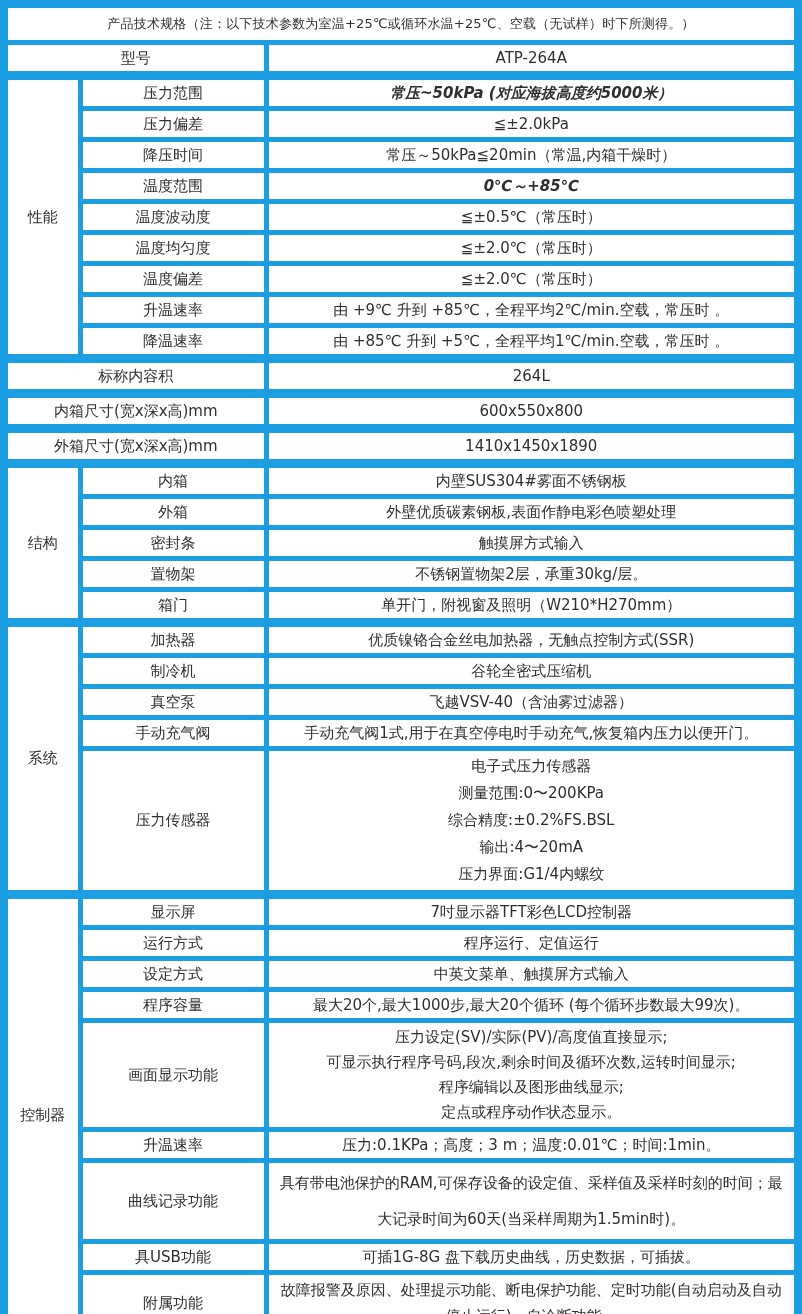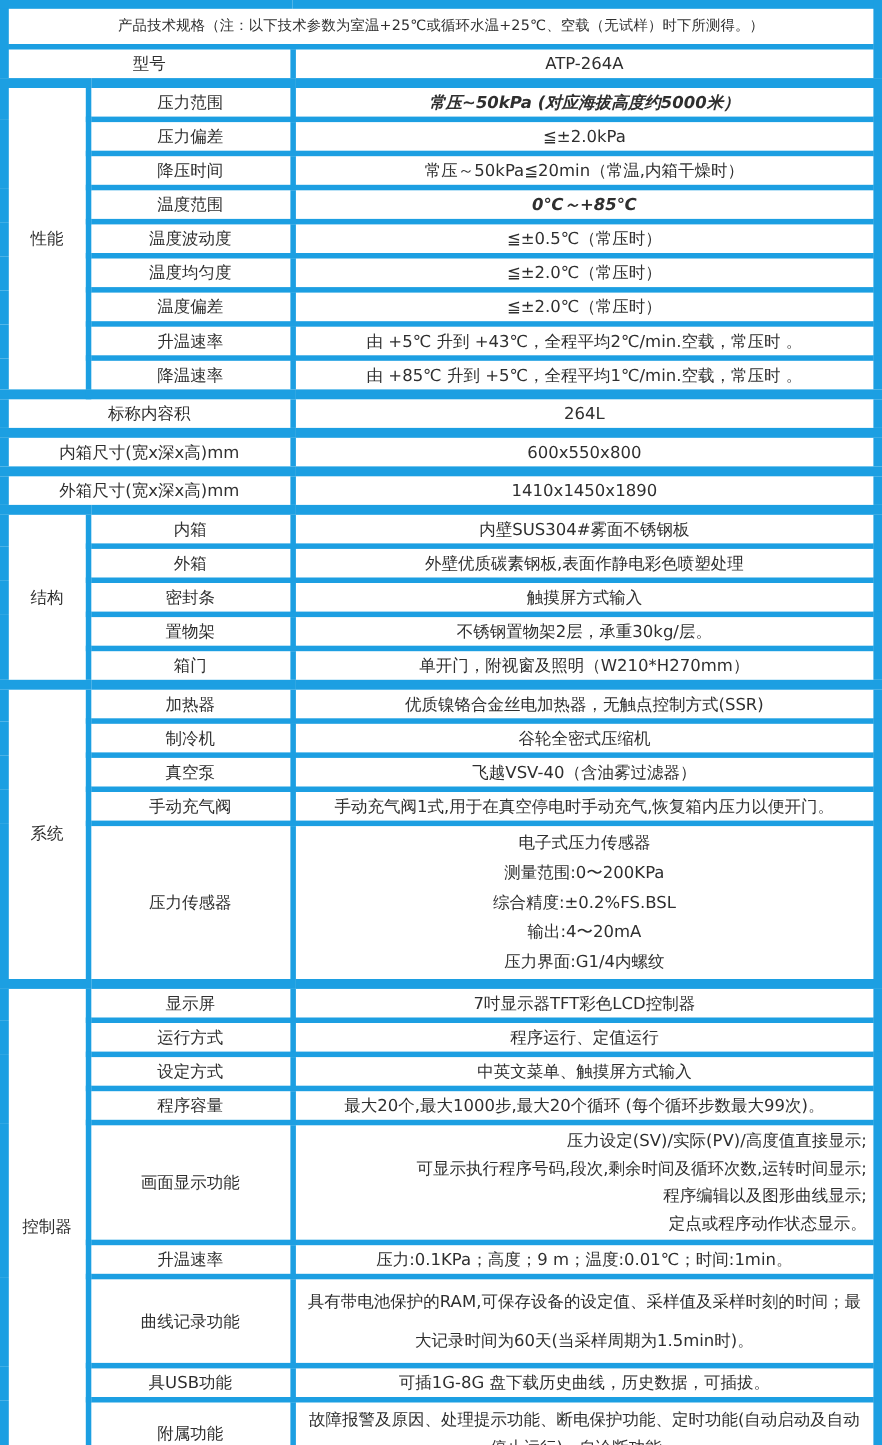--- a/index.html
+++ b/index.html
@@ -32,21 +32,21 @@
     line-height:1.35;
     overflow:hidden;
   }
   tr.sec > td{border-top-width:9px;}
   td.hdr{background:var(--hdr-bg);}
   tr.title-row td{height:28px;font-size:13px;letter-spacing:0.2px;}
   td.group{font-size:16px;}
   td.b{font-weight:bold;font-style:italic;}
   td.left{text-align:left;padding-left:8px;}
   td.lines div{line-height:27px;text-align:center;}
-  td.lines-sm div{line-height:25px;text-align:right;}
+  td.lines-sm div{line-height:25px;text-align:center;}
 </style>
 </head>
 <body>
 
 <table class="spec">
   <colgroup>
     <col style="width:76px">
       <col style="width:186px">
       <col>
   </colgroup>
@@ -85,21 +85,21 @@
   <tr>
     <td>温度均匀度</td>
     <td>≦±2.0℃（常压时）</td>
   </tr>
   <tr>
     <td>温度偏差</td>
     <td>≦±2.0℃（常压时）</td>
   </tr>
   <tr>
     <td>升温速率</td>
-    <td>由 +5℃ 升到 +43℃，全程平均2℃/min.空载，常压时 。</td>
+    <td>由 +9℃ 升到 +85℃，全程平均2℃/min.空载，常压时 。</td>
   </tr>
   <tr>
     <td>降温速率</td>
     <td>由 +85℃ 升到 +5℃，全程平均1℃/min.空载，常压时 。</td>
   </tr>
 
   <tr class="sec">
     <td colspan="2">标称内容积</td>
     <td>264L</td>
   </tr>
@@ -183,21 +183,21 @@
     <td>画面显示功能</td>
     <td class="lines-sm">
       <div>压力设定(SV)/实际(PV)/高度值直接显示;</div>
       <div>可显示执行程序号码,段次,剩余时间及循环次数,运转时间显示;</div>
       <div>程序编辑以及图形曲线显示;</div>
       <div>定点或程序动作状态显示。</div>
     </td>
   </tr>
   <tr>
     <td>升温速率</td>
-    <td class="left">压力:0.1KPa；高度；9 m；温度:0.01℃；时间:1min。</td>
+    <td class="left">压力:0.1KPa；高度；3 m；温度:0.01℃；时间:1min。</td>
   </tr>
   <tr>
     <td>曲线记录功能</td>
     <td class="left" style="line-height:36px;">具有带电池保护的RAM,可保存设备的设定值、采样值及采样时刻的时间；最大记录时间为60天(当采样周期为1.5min时)。</td>
   </tr>
   <tr>
     <td>具USB功能</td>
     <td class="left">可插1G-8G 盘下载历史曲线，历史数据，可插拔。</td>
   </tr>
   <tr>

